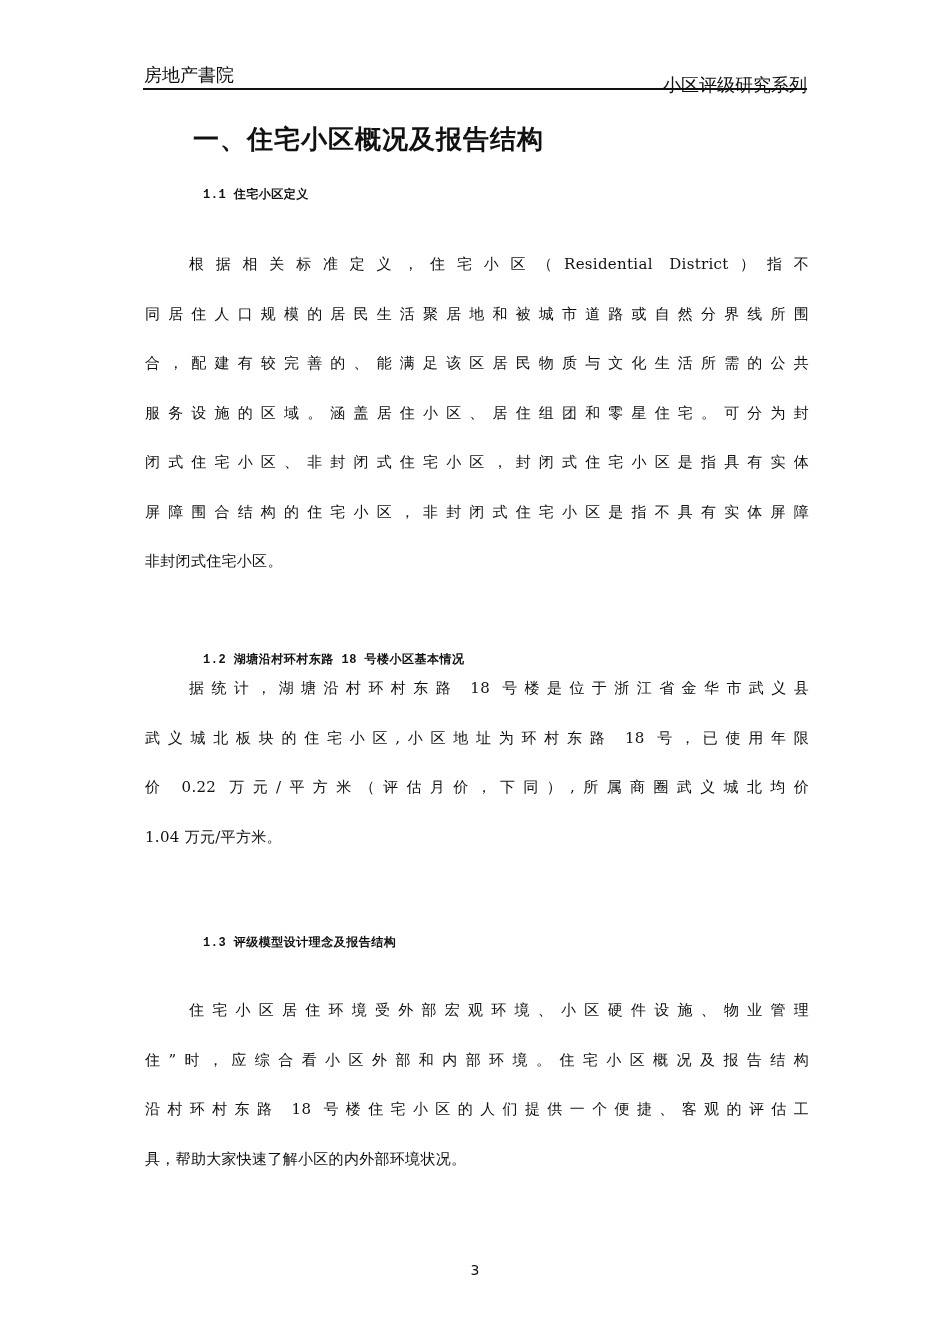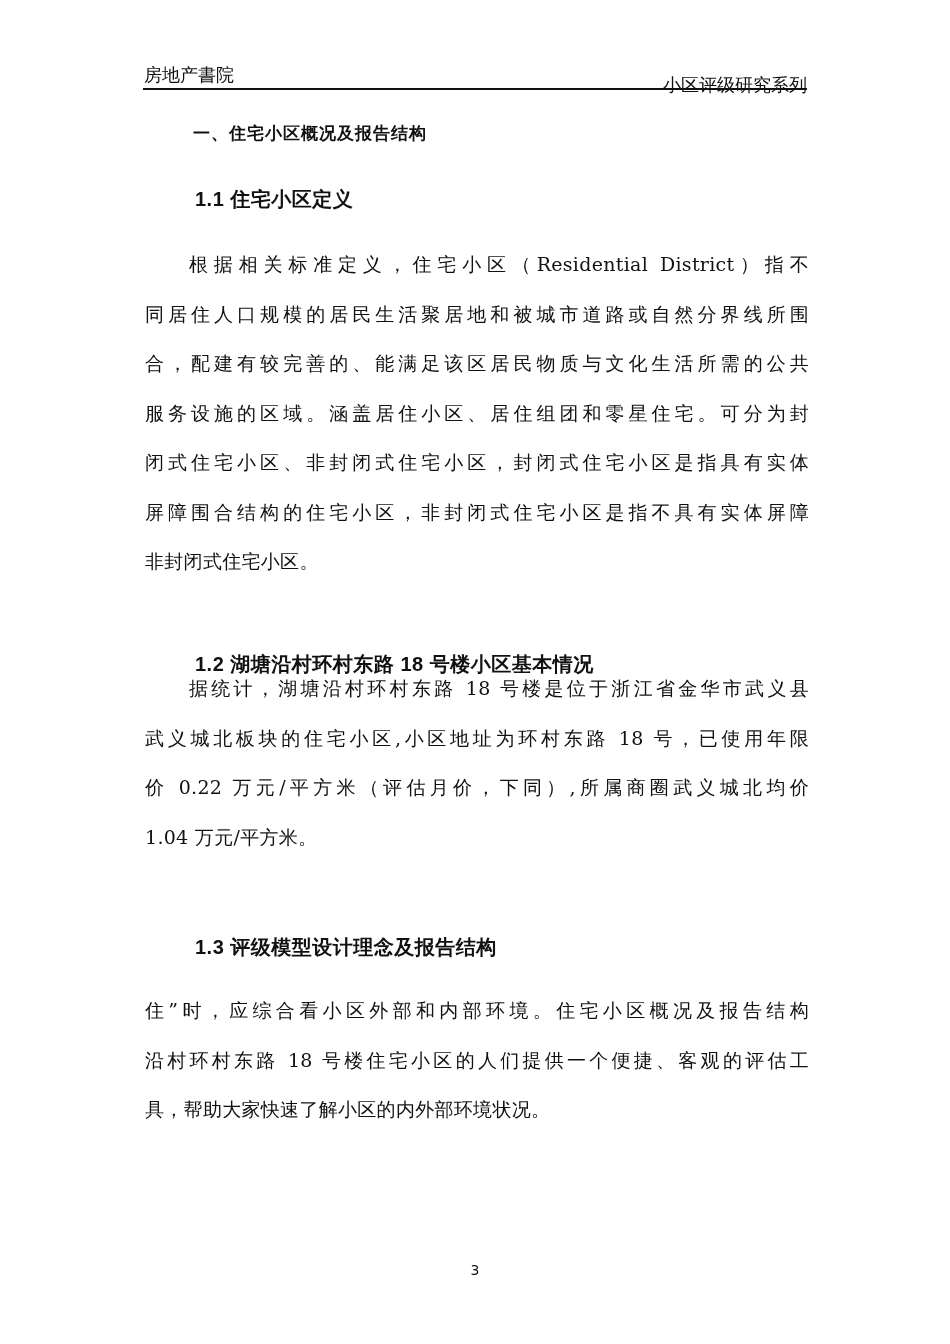--- a/index.html
+++ b/index.html
@@ -26,38 +26,38 @@
       font-size: 18px;
       line-height: 18px;
     }
     .page-header .left { position: absolute; left: 1px; top: 0; }
     .page-header .right { position: absolute; right: 0; top: 10px; }
 
     .h1 {
       position: absolute;
       left: 193px;
       top: 122px;
-      font-size: 17px;
+      font-size: 26px;
       font-weight: bold;
       letter-spacing: 1px;
       font-family: "DejaVu Sans", "Liberation Sans", sans-serif;
     }
     .h2 {
       position: absolute;
-      left: 195px;
-      font-size: 20px;
+      left: 203px;
+      font-size: 12px;
       font-weight: bold;
       letter-spacing: 0.5px;
-      font-family: Liberation Sans, sans-serif;
+      font-family: Liberation Mono, monospace;
     }
     .para {
       position: absolute;
       left: 145px;
       width: 664px;
-      font-size: 19px;
+      font-size: 15px;
       line-height: 49.5px;
       text-align: justify;
       text-align-last: left;
     }
     .para .line {
       display: block;
       white-space: nowrap;
       height: 49.5px;
       text-align-last: justify;
       letter-spacing: 0.3px;
@@ -98,18 +98,19 @@
 <div class="h2" style="top:611px;margin-top:40px;">1.2 湖塘沿村环村东路 18 号楼小区基本情况</div>
 <div class="para" style="top:664px;">
   <span class="line indent">据统计，湖塘沿村环村东路 18 号楼是位于浙江省金华市武义县</span>
   <span class="line">武义城北板块的住宅小区,小区地址为环村东路 18 号，已使用年限</span>
   <span class="line">价 0.22 万元/平方米（评估月价，下同）,所属商圈武义城北均价</span>
   <span class="line last">1.04 万元/平方米。</span>
 </div>
 
 <div class="h2" style="top:934px;">1.3 评级模型设计理念及报告结构</div>
 <div class="para" style="top:986px;">
+  <span class="line indent">住宅小区居住环境受外部宏观环境、小区硬件设施、物业管理</span>
   <span class="line">住”时，应综合看小区外部和内部环境。住宅小区概况及报告结构</span>
   <span class="line">沿村环村东路 18 号楼住宅小区的人们提供一个便捷、客观的评估工</span>
   <span class="line last">具，帮助大家快速了解小区的内外部环境状况。</span>
 </div>
 
 <div class="page-number">3</div>
 
 </body></html>

